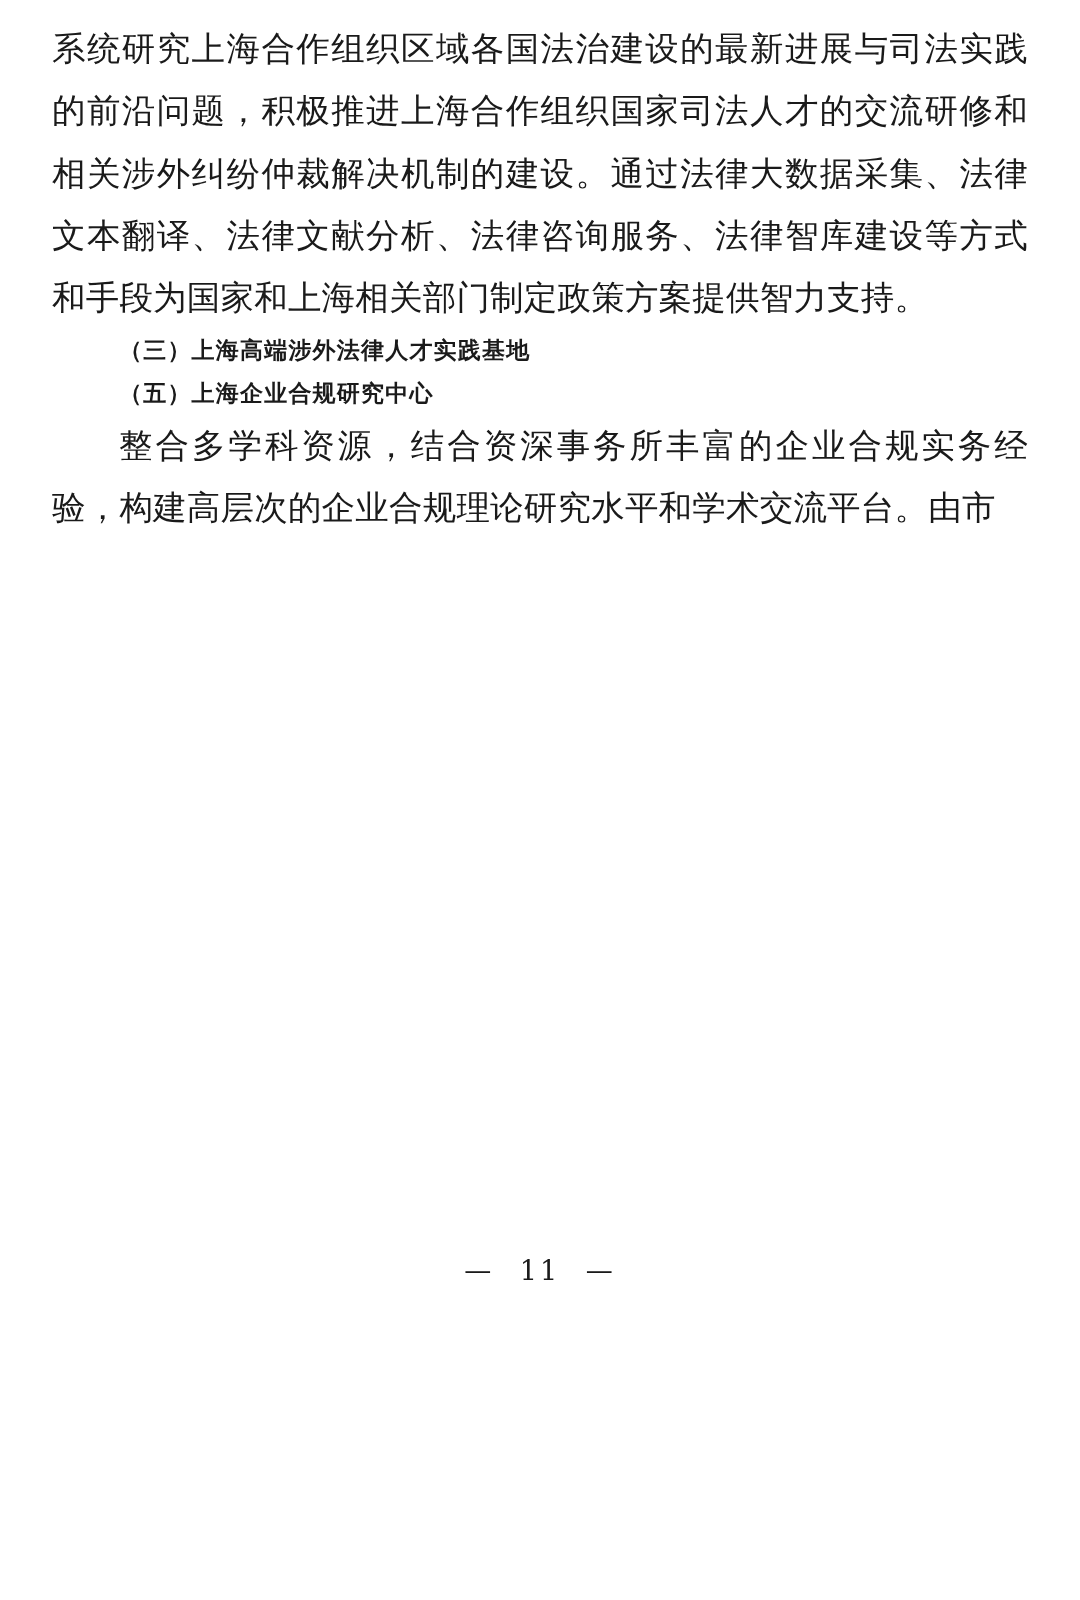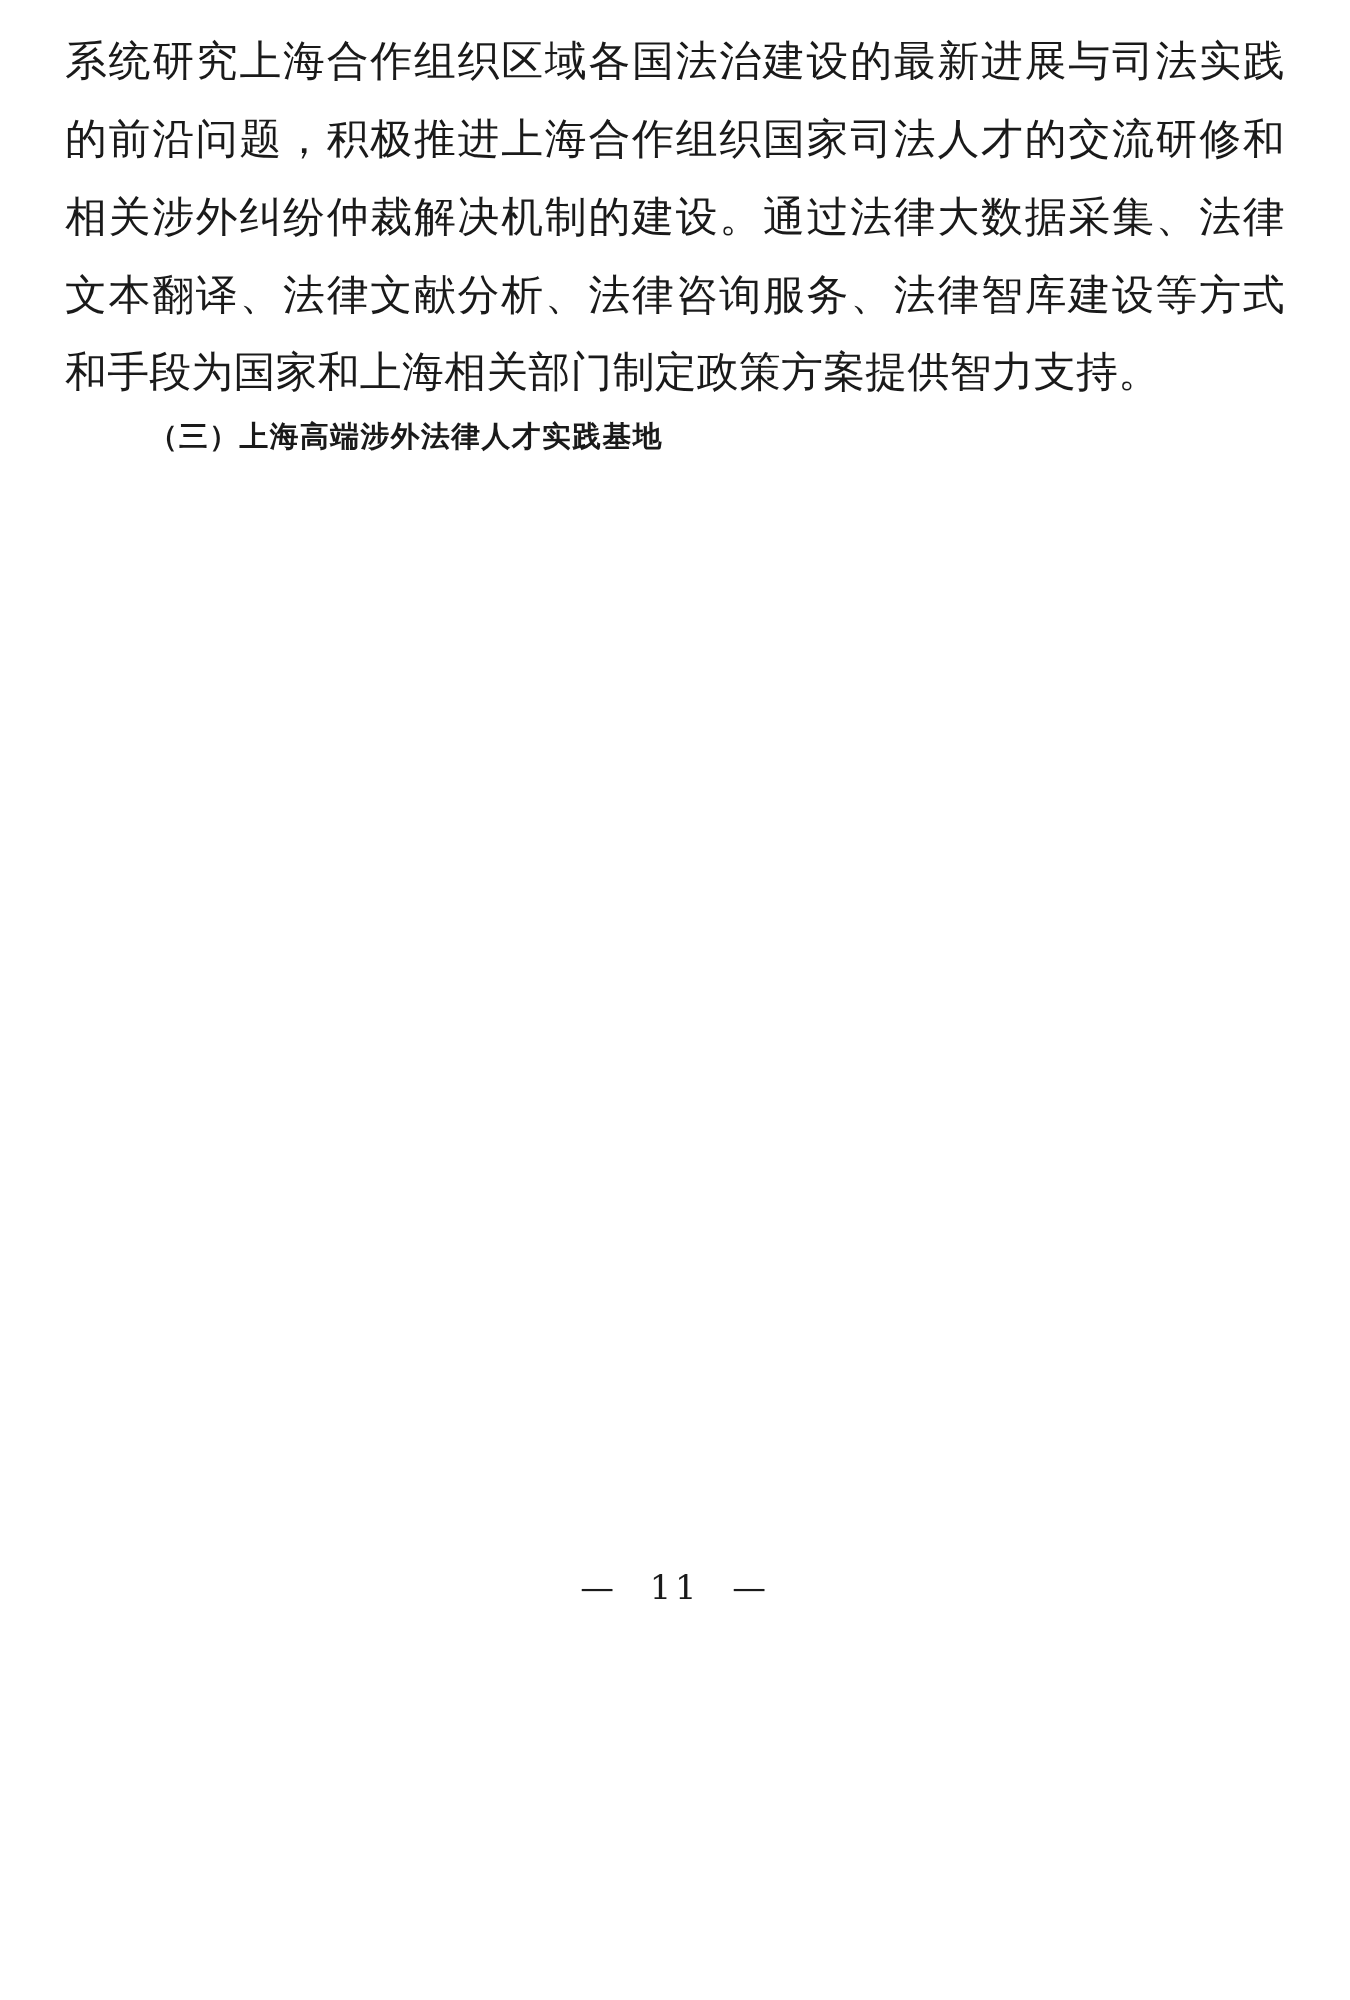--- a/index.html
+++ b/index.html
@@ -73,21 +73,23 @@
 <div class="page">
   <div class="content">
 
     <p class="para cont">系统研究上海合作组织区域各国法治建设的最新进展与司法实践的前沿问题，积极推进上海合作组织国家司法人才的交流研修和相关涉外纠纷仲裁解决机制的建设。通过法律大数据采集、法律文本翻译、法律文献分析、法律咨询服务、法律智库建设等方式和手段为国家和上海相关部门制定政策方案提供智力支持。</p>
 
     <h2 class="heading">（三）上海高端涉外法律人才实践基地</h2>
 
 
 
 
+    <h2 class="heading">（五）上海企业合规研究中心</h2>
 
+    <p class="para">整合多学科资源，结合资深事务所丰富的企业合规实务经验，构建高层次的企业合规理论研究水平和学术交流平台。由市</p>
 
   </div>
 
   <div class="footer">
     <span class="dash">—</span>
     <span class="pnum">11</span>
     <span class="dash">—</span>
   </div>
 </div>
 

